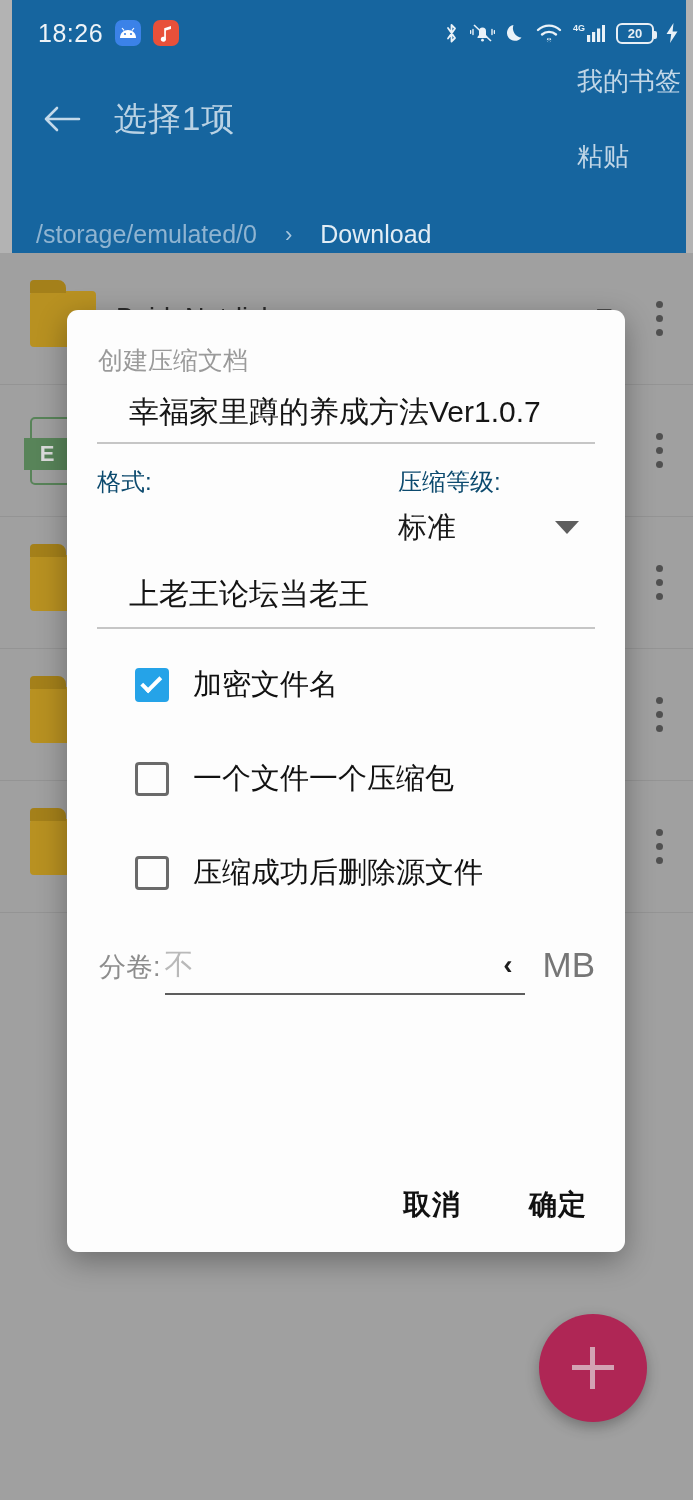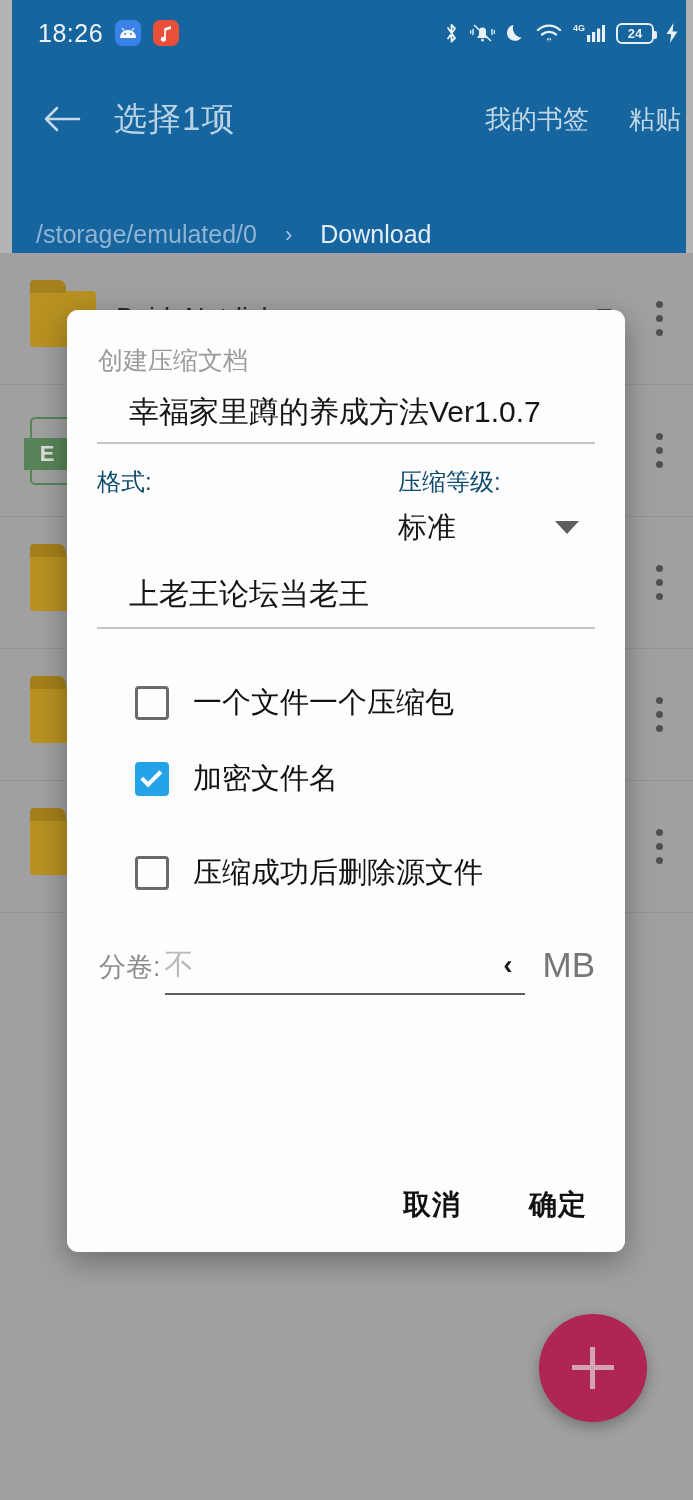--- a/index.html
+++ b/index.html
@@ -67,20 +67,21 @@
     cursor: pointer;
   }
   .tb-title {
     margin-left: 24px;
     color: #b9d2e4; font-size: 33px;
     letter-spacing: 1px;
   }
   .tb-actions {
     margin-left: auto; display: flex; align-items: flex-start; gap: 40px;
     padding-right: 2px;
+    flex-direction: column;
   }
   .tb-action { color: #c2d7e7; font-size: 26px; cursor: pointer; white-space: nowrap; }
 
   .breadcrumb {
     position: absolute; left: 24px; top: 192px;
     display: flex; align-items: center; gap: 28px; margin-top: 28px;
   }
   .bc-root { color: #8fb4d1; font-size: 25px; }
   .bc-sep { color: #a8c6de; font-size: 22px; }
   .bc-leaf { color: #e2edf5; font-size: 25px; }
@@ -408,21 +409,21 @@
         </span>
         <span class="sb-ico">
           <svg width="32" height="22" viewBox="0 0 32 22">
             <text x="0" y="9" font-family="Liberation Sans, sans-serif" font-size="9" font-weight="bold" fill="#eaf2f8">4G</text>
             <rect x="14" y="13" width="3.2" height="7" fill="#eaf2f8"></rect>
             <rect x="19" y="10" width="3.2" height="10" fill="#eaf2f8"></rect>
             <rect x="24" y="6.5" width="3.2" height="13.5" fill="#eaf2f8"></rect>
             <rect x="29" y="3" width="3.2" height="17" fill="#eaf2f8"></rect>
           </svg>
         </span>
-        <span class="battery">24</span>
+        <span class="battery">20</span>
         <span class="sb-ico">
           <svg width="14" height="22" viewBox="0 0 14 22">
               <path d="M8.5 1 L1.5 12 H6.2 L5 21 L12.5 9.5 H7.6 Z" fill="#eaf2f8"></path>
             </svg>
         </span>
       </div>
     </div>
 
     <div class="toolbar">
       <span class="back-arrow">
@@ -462,30 +463,30 @@
           <span class="sel-value">标准</span>
           <span class="caret"></span>
         </div>
       </div>
     </div>
 
     <div class="pw-field">
       <div class="val">上老王论坛当老王</div>
     </div>
 
+    <div class="cb-row">
+      <span class="cbox checked">
+          <span class="tick"></span>
+        </span>
+      <span class="cb-label">加密文件名</span>
+    </div>
+
     <div class="cb-row second">
       <span class="cbox"></span>
       <span class="cb-label">一个文件一个压缩包</span>
-    </div>
-
-    <div class="cb-row">
-      <span class="cbox checked">
-          <span class="tick"></span>
-        </span>
-      <span class="cb-label">加密文件名</span>
     </div>
 
     <div class="cb-row third">
       <span class="cbox"></span>
       <span class="cb-label">压缩成功后删除源文件</span>
     </div>
 
     <div class="split-row">
       <span class="split-label">分卷:</span>
       <span class="split-input">

